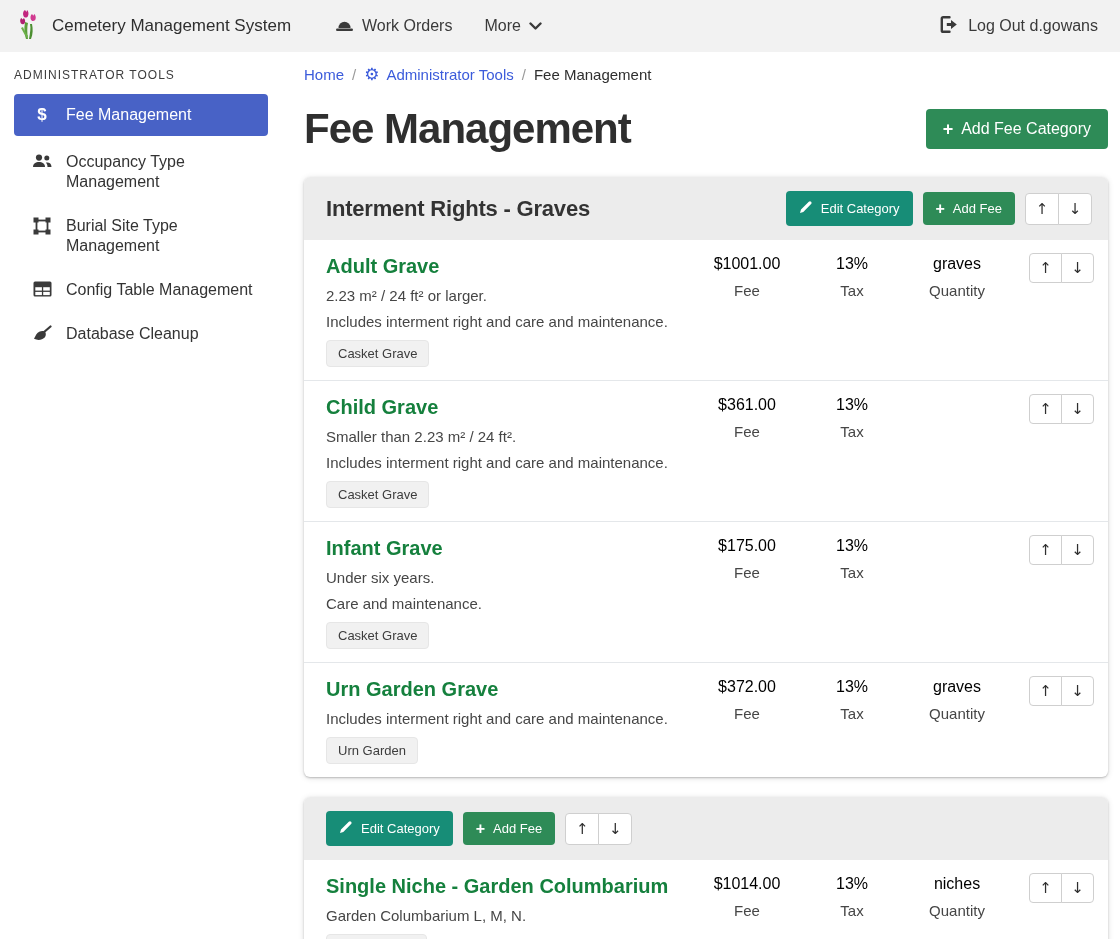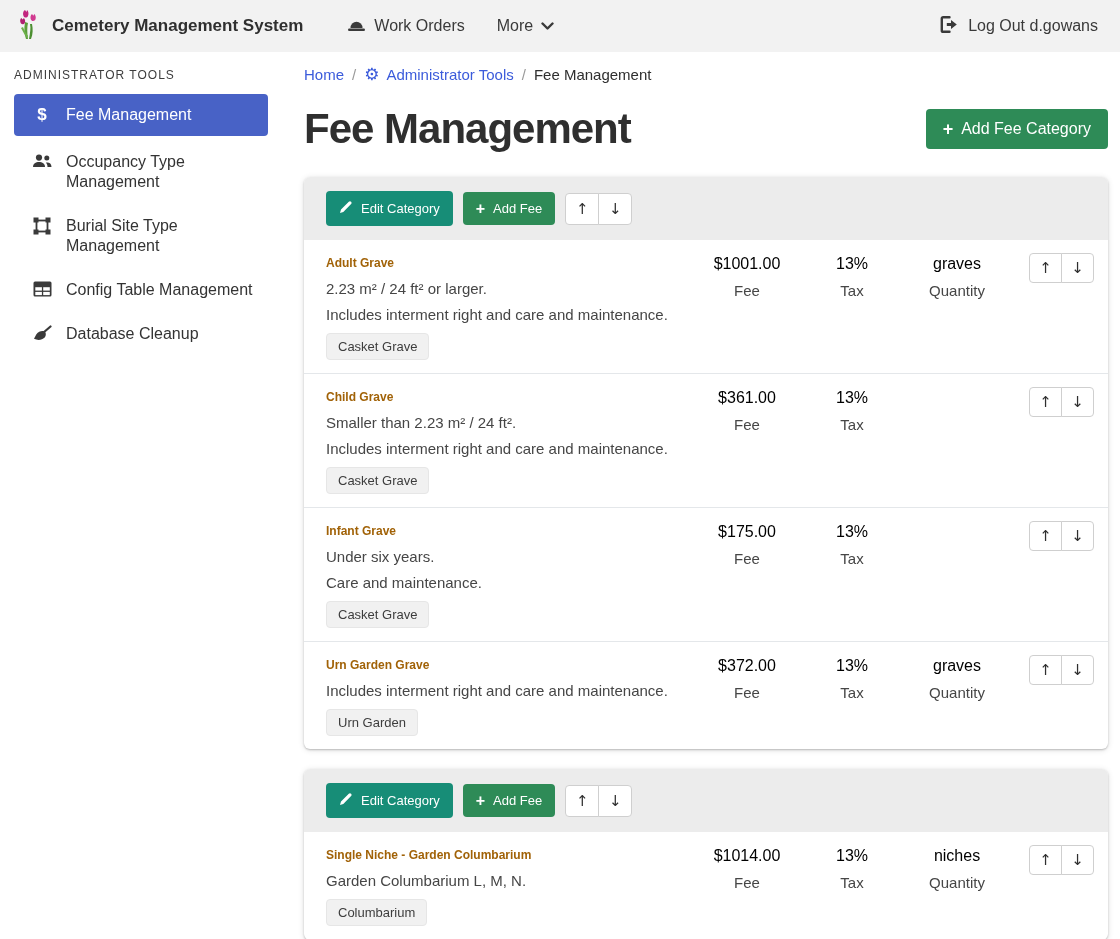--- a/index.html
+++ b/index.html
@@ -3,21 +3,21 @@
 <meta charset="utf-8">
 <style>
   * { box-sizing: border-box; margin: 0; padding: 0; }
   html,body { width:1120px; height:939px; overflow:hidden; background:#fff;
     font-family:"Liberation Sans", sans-serif; color:#333; }
 
   
   .navbar { height:52px; background:#f2f2f2; display:flex; align-items:center;
     padding:0 18px; }
   .brand { display:flex; align-items:center; gap:10px; cursor:pointer; }
-  .brand-title { font-size:17px; font-weight:bold; color:#2f2f2f; }
+  .brand-title { font-size:17px; font-weight:normal; color:#2f2f2f; }
   .nav-items { display:flex; align-items:center; margin-left:28px; }
   .nav-item { display:flex; align-items:center; gap:8px; font-size:16px;
     color:#3a3a3a; padding:8px 16px; cursor:pointer; }
   .nav-item svg { display:block; }
   .nav-spacer { flex:1; }
   .nav-logout { display:flex; align-items:center; gap:9px; font-size:16px;
     color:#3a3a3a; cursor:pointer; padding:8px 4px; }
 
   
   .layout { display:flex; align-items:flex-start; }
@@ -66,21 +66,21 @@
     color:#2f2f2f; font-size:15px; cursor:pointer; display:inline-flex;
     align-items:center; justify-content:center;
     font-family:"DejaVu Sans", sans-serif; }
   .btn-group .btn-arrow:first-child { border-radius:4px 0 0 4px; }
   .btn-group .btn-arrow:last-child { border-radius:0 4px 4px 0; margin-left:-1px; }
 
   .fee-row { display:grid; grid-template-columns:1fr 110px 100px 110px 82px;
     padding:13px 14px 13px 22px; align-items:start; }
   .fee-row + .fee-row { border-top:1px solid #e4e7ea; }
   .category-card:last-of-type .fee-row:last-child { border-bottom:1px solid #e4e7ea; }
-  .fee-name { font-size:12px; font-weight:bold; color:#a16207; text-decoration:none;
+  .fee-name { font-size:20px; font-weight:bold; color:#15803d; text-decoration:none;
     cursor:pointer; display:inline-block; margin-top:2px; }
   .fee-desc { font-size:15px; color:#464646; margin-top:9px; }
   .badge { display:inline-block; margin-top:10px; background:#f1f1f1;
     border:1px solid #e6e6e6; border-radius:4px; padding:5px 11px; font-size:13px;
     color:#3d3d3d; }
   .cell { text-align:center; }
   .cell .val { font-size:16px; color:#000000; margin-top:2px;text-align:center; }
   .cell .lbl { font-size:15px; color:#464646; margin-top:9px; }
   .row-actions { display:flex; justify-content:flex-end; }
   .row-actions .btn-arrow { width:33px; height:30px; }
@@ -212,20 +212,173 @@
 
     <div class="title-row">
       <h1 class="page-title">Fee Management</h1>
       <button class="btn btn-add-category">
         <span class="plus-glyph">+</span>
         <span>Add Fee Category</span>
       </button>
     </div>
 
     <div id="categories">
+  <section class="category-card">
+    <header class="category-header">
+      <h2 class="category-title">Interment Rights - Graves</h2>
+      <div class="header-actions">
+        <button class="btn btn-teal">
+          <span>
+            <svg width="14" height="14" viewBox="0 0 14 14">
+              <path d="M1 13 L2 9.6 L9.8 1.8 a1.6 1.6 0 0 1 2.3 0 a1.6 1.6 0 0 1 0 2.3 L4.3 11.9 Z" fill="#fff"></path>
+            </svg>
+          </span>
+          <span>Edit Category</span>
+        </button>
+        <button class="btn btn-green-sm">
+          <span class="plus-glyph">+</span>
+          <span>Add Fee</span>
+        </button>
+        <span class="btn-group">
+          <button class="btn-arrow">
+                  <span>↑</span>
+                </button>
+          <button class="btn-arrow">
+                  <span>↓</span>
+                </button>
+        </span>
+      </div>
+    </header>
+    <div>
+  <div class="fee-row">
+    <div>
+      <a class="fee-name" href="#">Adult Grave</a>
+      <div class="fee-desc">2.23 m² / 24 ft² or larger.</div>
+      <div class="fee-desc">Includes interment right and care and maintenance.</div>
+      <div><span class="badge">Casket Grave</span></div>
+    </div>
+    <div class="cell">
+      <div class="val">$1001.00</div>
+      <div class="lbl">Fee</div>
+    </div>
+    <div class="cell">
+      <div class="val">13%</div>
+      <div class="lbl">Tax</div>
+    </div>
+    <div class="cell">
+      <div class="val">graves</div>
+      <div class="lbl">Quantity</div>
+    </div>
+    <div class="row-actions">
+      <span class="btn-group">
+        <button class="btn-arrow">
+                    <span>↑</span>
+                  </button>
+        <button class="btn-arrow">
+                    <span>↓</span>
+                  </button>
+      </span>
+    </div>
+  </div>
+
+  <div class="fee-row">
+    <div>
+      <a class="fee-name" href="#">Child Grave</a>
+      <div class="fee-desc">Smaller than 2.23 m² / 24 ft².</div>
+      <div class="fee-desc">Includes interment right and care and maintenance.</div>
+      <div><span class="badge">Casket Grave</span></div>
+    </div>
+    <div class="cell">
+      <div class="val">$361.00</div>
+      <div class="lbl">Fee</div>
+    </div>
+    <div class="cell">
+      <div class="val">13%</div>
+      <div class="lbl">Tax</div>
+    </div>
+    <div class="cell" style="visibility: hidden;">
+      <div class="val"></div>
+      <div class="lbl">Quantity</div>
+    </div>
+    <div class="row-actions">
+      <span class="btn-group">
+        <button class="btn-arrow">
+                    <span>↑</span>
+                  </button>
+        <button class="btn-arrow">
+                    <span>↓</span>
+                  </button>
+      </span>
+    </div>
+  </div>
+
+  <div class="fee-row">
+    <div>
+      <a class="fee-name" href="#">Infant Grave</a>
+      <div class="fee-desc">Under six years.</div>
+      <div class="fee-desc">Care and maintenance.</div>
+      <div><span class="badge">Casket Grave</span></div>
+    </div>
+    <div class="cell">
+      <div class="val">$175.00</div>
+      <div class="lbl">Fee</div>
+    </div>
+    <div class="cell">
+      <div class="val">13%</div>
+      <div class="lbl">Tax</div>
+    </div>
+    <div class="cell" style="visibility: hidden;">
+      <div class="val"></div>
+      <div class="lbl">Quantity</div>
+    </div>
+    <div class="row-actions">
+      <span class="btn-group">
+        <button class="btn-arrow">
+                    <span>↑</span>
+                  </button>
+        <button class="btn-arrow">
+                    <span>↓</span>
+                  </button>
+      </span>
+    </div>
+  </div>
+
+  <div class="fee-row">
+    <div>
+      <a class="fee-name" href="#">Urn Garden Grave</a>
+      <div class="fee-desc">Includes interment right and care and maintenance.</div>
+      
+      <div><span class="badge">Urn Garden</span></div>
+    </div>
+    <div class="cell">
+      <div class="val">$372.00</div>
+      <div class="lbl">Fee</div>
+    </div>
+    <div class="cell">
+      <div class="val">13%</div>
+      <div class="lbl">Tax</div>
+    </div>
+    <div class="cell">
+      <div class="val">graves</div>
+      <div class="lbl">Quantity</div>
+    </div>
+    <div class="row-actions">
+      <span class="btn-group">
+        <button class="btn-arrow">
+                    <span>↑</span>
+                  </button>
+        <button class="btn-arrow">
+                    <span>↓</span>
+                  </button>
+      </span>
+    </div>
+  </div>
+</div>
+  </section>
+
   <section class="category-card">
     <header class="category-header">
       <div class="header-actions">
         <button class="btn btn-teal">
           <span>
             <svg width="14" height="14" viewBox="0 0 14 14">
               <path d="M1 13 L2 9.6 L9.8 1.8 a1.6 1.6 0 0 1 2.3 0 a1.6 1.6 0 0 1 0 2.3 L4.3 11.9 Z" fill="#fff"></path>
             </svg>
           </span>
           <span>Edit Category</span>
@@ -240,172 +393,20 @@
                 </button>
           <button class="btn-arrow">
                   <span>↓</span>
                 </button>
         </span>
       </div>
     </header>
     <div>
   <div class="fee-row">
     <div>
-      <a class="fee-name" href="#">Adult Grave</a>
-      <div class="fee-desc">2.23 m² / 24 ft² or larger.</div>
-      <div class="fee-desc">Includes interment right and care and maintenance.</div>
-      <div><span class="badge">Casket Grave</span></div>
-    </div>
-    <div class="cell">
-      <div class="val">$1001.00</div>
-      <div class="lbl">Fee</div>
-    </div>
-    <div class="cell">
-      <div class="val">13%</div>
-      <div class="lbl">Tax</div>
-    </div>
-    <div class="cell">
-      <div class="val">graves</div>
-      <div class="lbl">Quantity</div>
-    </div>
-    <div class="row-actions">
-      <span class="btn-group">
-        <button class="btn-arrow">
-                    <span>↑</span>
-                  </button>
-        <button class="btn-arrow">
-                    <span>↓</span>
-                  </button>
-      </span>
-    </div>
-  </div>
-
-  <div class="fee-row">
-    <div>
-      <a class="fee-name" href="#">Child Grave</a>
-      <div class="fee-desc">Smaller than 2.23 m² / 24 ft².</div>
-      <div class="fee-desc">Includes interment right and care and maintenance.</div>
-      <div><span class="badge">Casket Grave</span></div>
-    </div>
-    <div class="cell">
-      <div class="val">$361.00</div>
-      <div class="lbl">Fee</div>
-    </div>
-    <div class="cell">
-      <div class="val">13%</div>
-      <div class="lbl">Tax</div>
-    </div>
-    <div class="cell" style="visibility: hidden;">
-      <div class="val"></div>
-      <div class="lbl">Quantity</div>
-    </div>
-    <div class="row-actions">
-      <span class="btn-group">
-        <button class="btn-arrow">
-                    <span>↑</span>
-                  </button>
-        <button class="btn-arrow">
-                    <span>↓</span>
-                  </button>
-      </span>
-    </div>
-  </div>
-
-  <div class="fee-row">
-    <div>
-      <a class="fee-name" href="#">Infant Grave</a>
-      <div class="fee-desc">Under six years.</div>
-      <div class="fee-desc">Care and maintenance.</div>
-      <div><span class="badge">Casket Grave</span></div>
-    </div>
-    <div class="cell">
-      <div class="val">$175.00</div>
-      <div class="lbl">Fee</div>
-    </div>
-    <div class="cell">
-      <div class="val">13%</div>
-      <div class="lbl">Tax</div>
-    </div>
-    <div class="cell" style="visibility: hidden;">
-      <div class="val"></div>
-      <div class="lbl">Quantity</div>
-    </div>
-    <div class="row-actions">
-      <span class="btn-group">
-        <button class="btn-arrow">
-                    <span>↑</span>
-                  </button>
-        <button class="btn-arrow">
-                    <span>↓</span>
-                  </button>
-      </span>
-    </div>
-  </div>
-
-  <div class="fee-row">
-    <div>
-      <a class="fee-name" href="#">Urn Garden Grave</a>
-      <div class="fee-desc">Includes interment right and care and maintenance.</div>
-      
-      <div><span class="badge">Urn Garden</span></div>
-    </div>
-    <div class="cell">
-      <div class="val">$372.00</div>
-      <div class="lbl">Fee</div>
-    </div>
-    <div class="cell">
-      <div class="val">13%</div>
-      <div class="lbl">Tax</div>
-    </div>
-    <div class="cell">
-      <div class="val">graves</div>
-      <div class="lbl">Quantity</div>
-    </div>
-    <div class="row-actions">
-      <span class="btn-group">
-        <button class="btn-arrow">
-                    <span>↑</span>
-                  </button>
-        <button class="btn-arrow">
-                    <span>↓</span>
-                  </button>
-      </span>
-    </div>
-  </div>
-</div>
-  </section>
-
-  <section class="category-card">
-    <header class="category-header">
-      <div class="header-actions">
-        <button class="btn btn-teal">
-          <span>
-            <svg width="14" height="14" viewBox="0 0 14 14">
-              <path d="M1 13 L2 9.6 L9.8 1.8 a1.6 1.6 0 0 1 2.3 0 a1.6 1.6 0 0 1 0 2.3 L4.3 11.9 Z" fill="#fff"></path>
-            </svg>
-          </span>
-          <span>Edit Category</span>
-        </button>
-        <button class="btn btn-green-sm">
-          <span class="plus-glyph">+</span>
-          <span>Add Fee</span>
-        </button>
-        <span class="btn-group">
-          <button class="btn-arrow">
-                  <span>↑</span>
-                </button>
-          <button class="btn-arrow">
-                  <span>↓</span>
-                </button>
-        </span>
-      </div>
-    </header>
-    <div>
-  <div class="fee-row">
-    <div>
       <a class="fee-name" href="#">Single Niche - Garden Columbarium</a>
       <div class="fee-desc">Garden Columbarium L, M, N.</div>
       
       <div><span class="badge">Columbarium</span></div>
     </div>
     <div class="cell">
       <div class="val">$1014.00</div>
       <div class="lbl">Fee</div>
     </div>
     <div class="cell">

